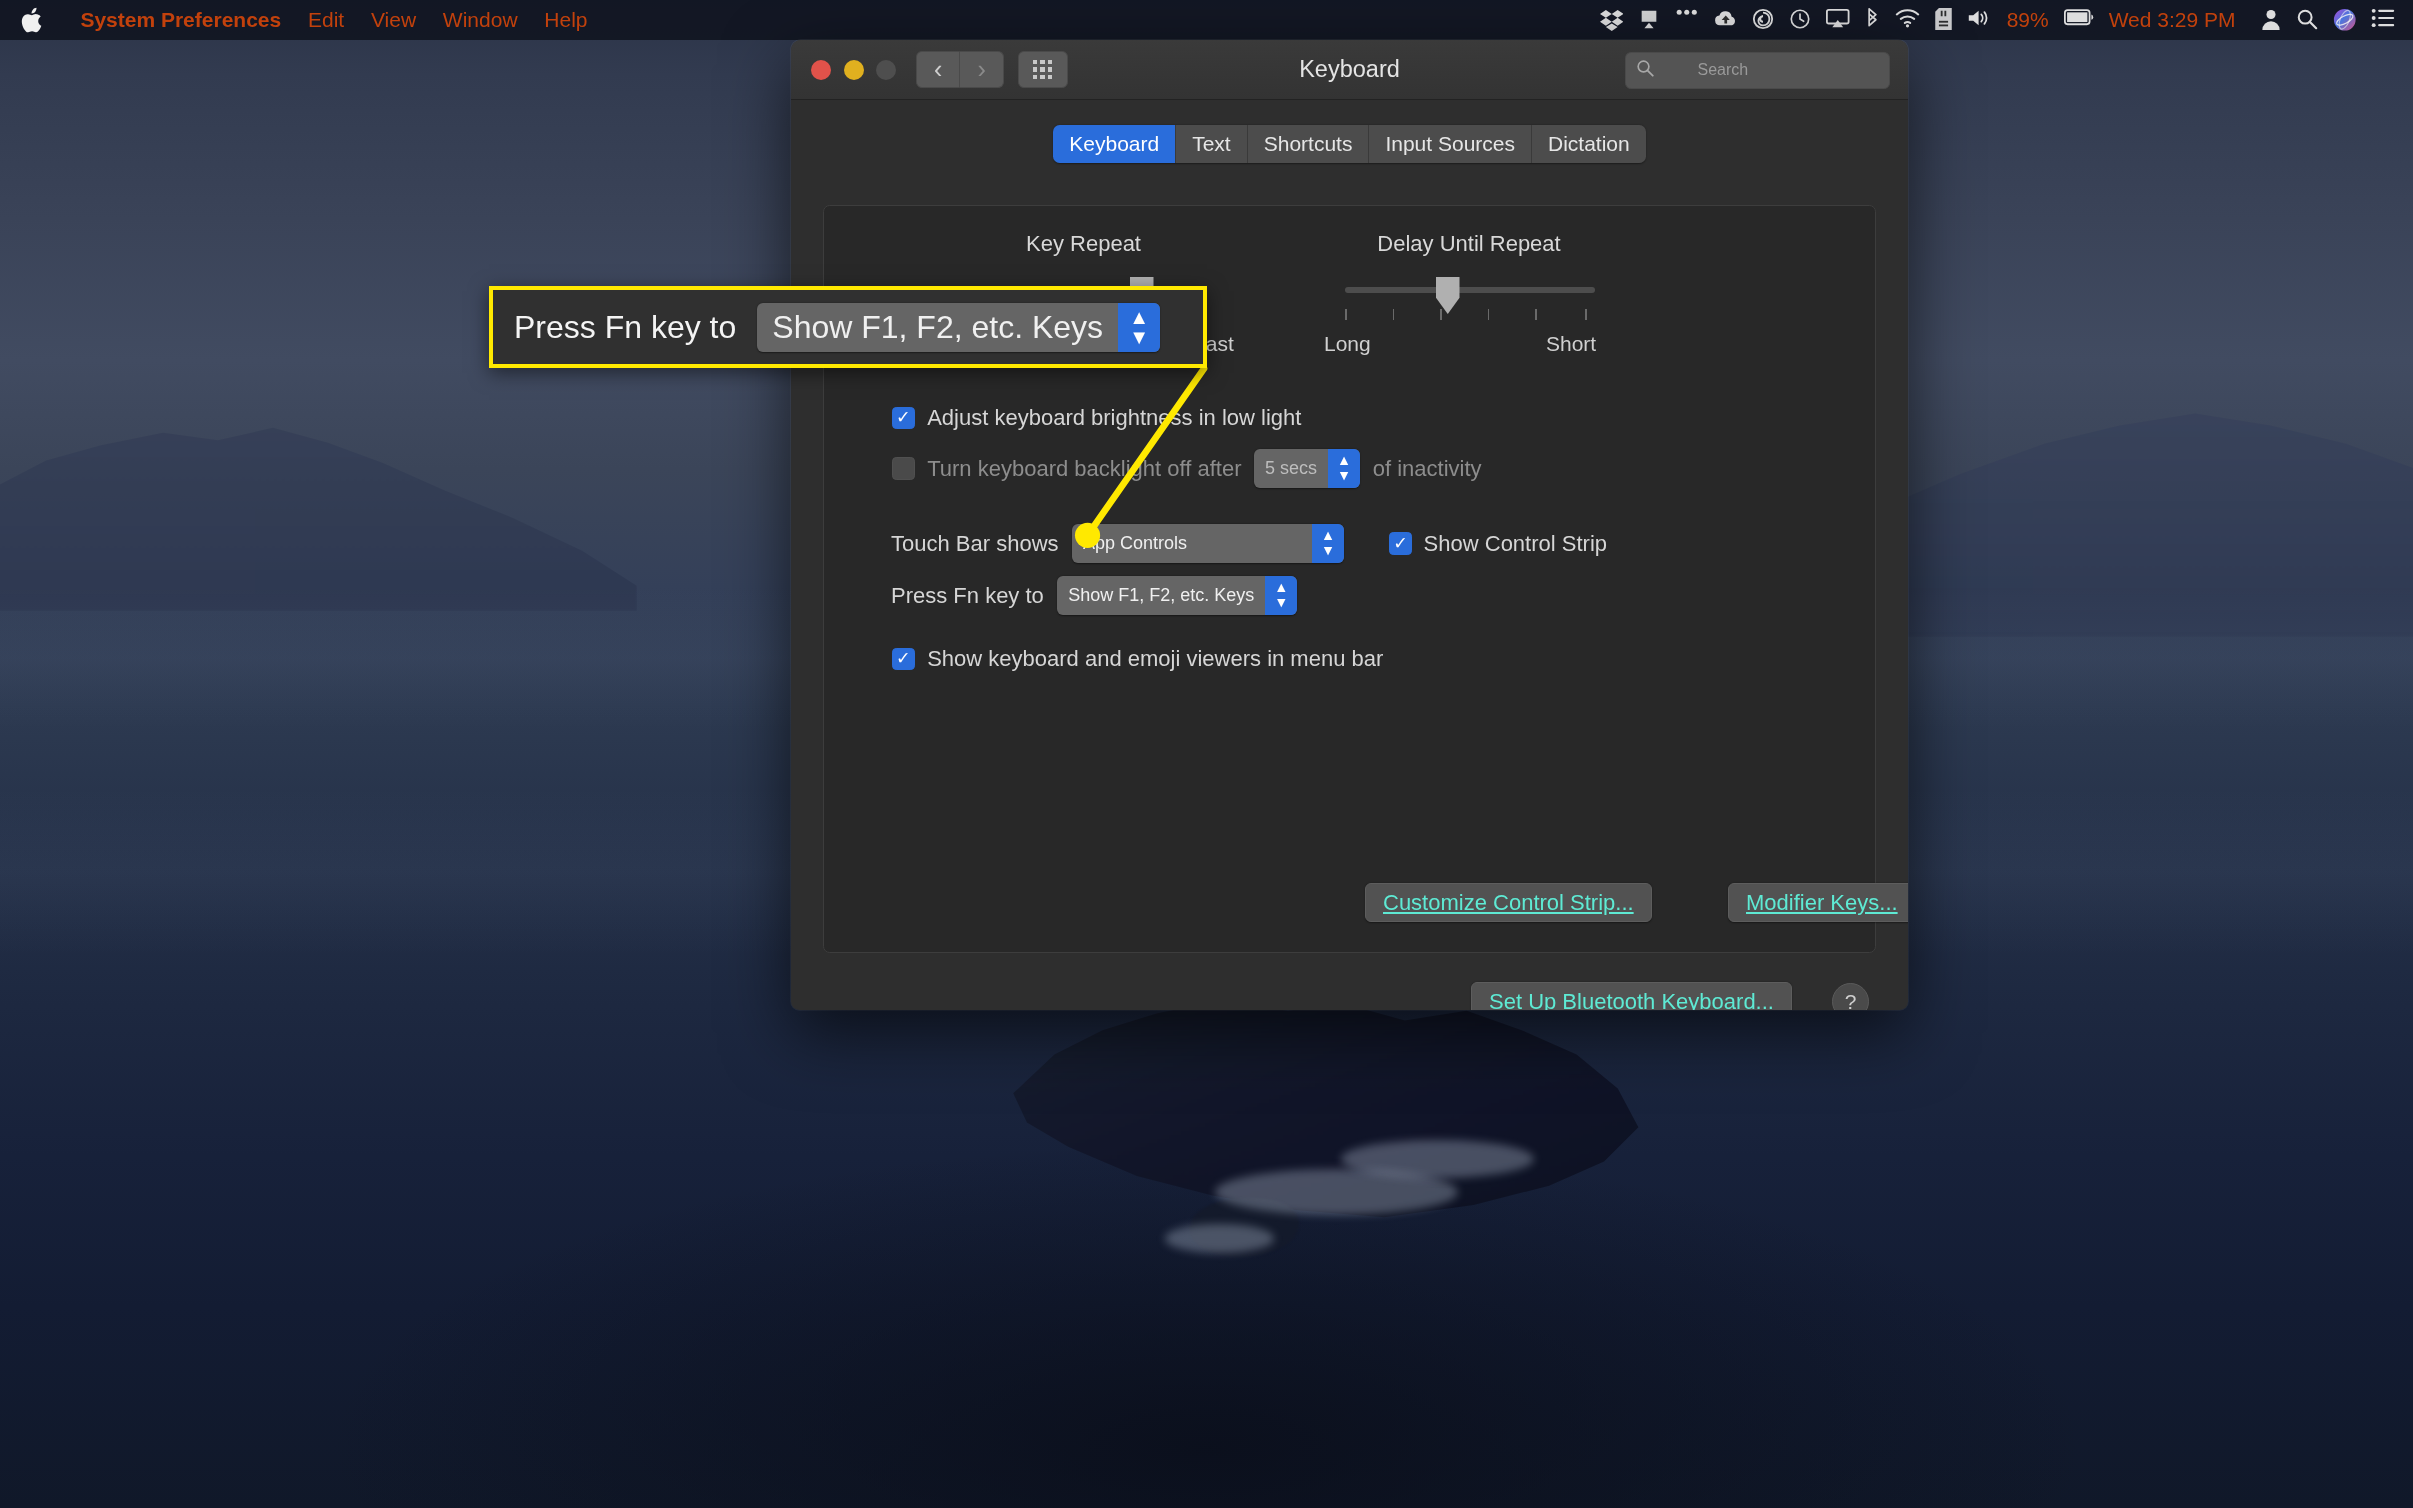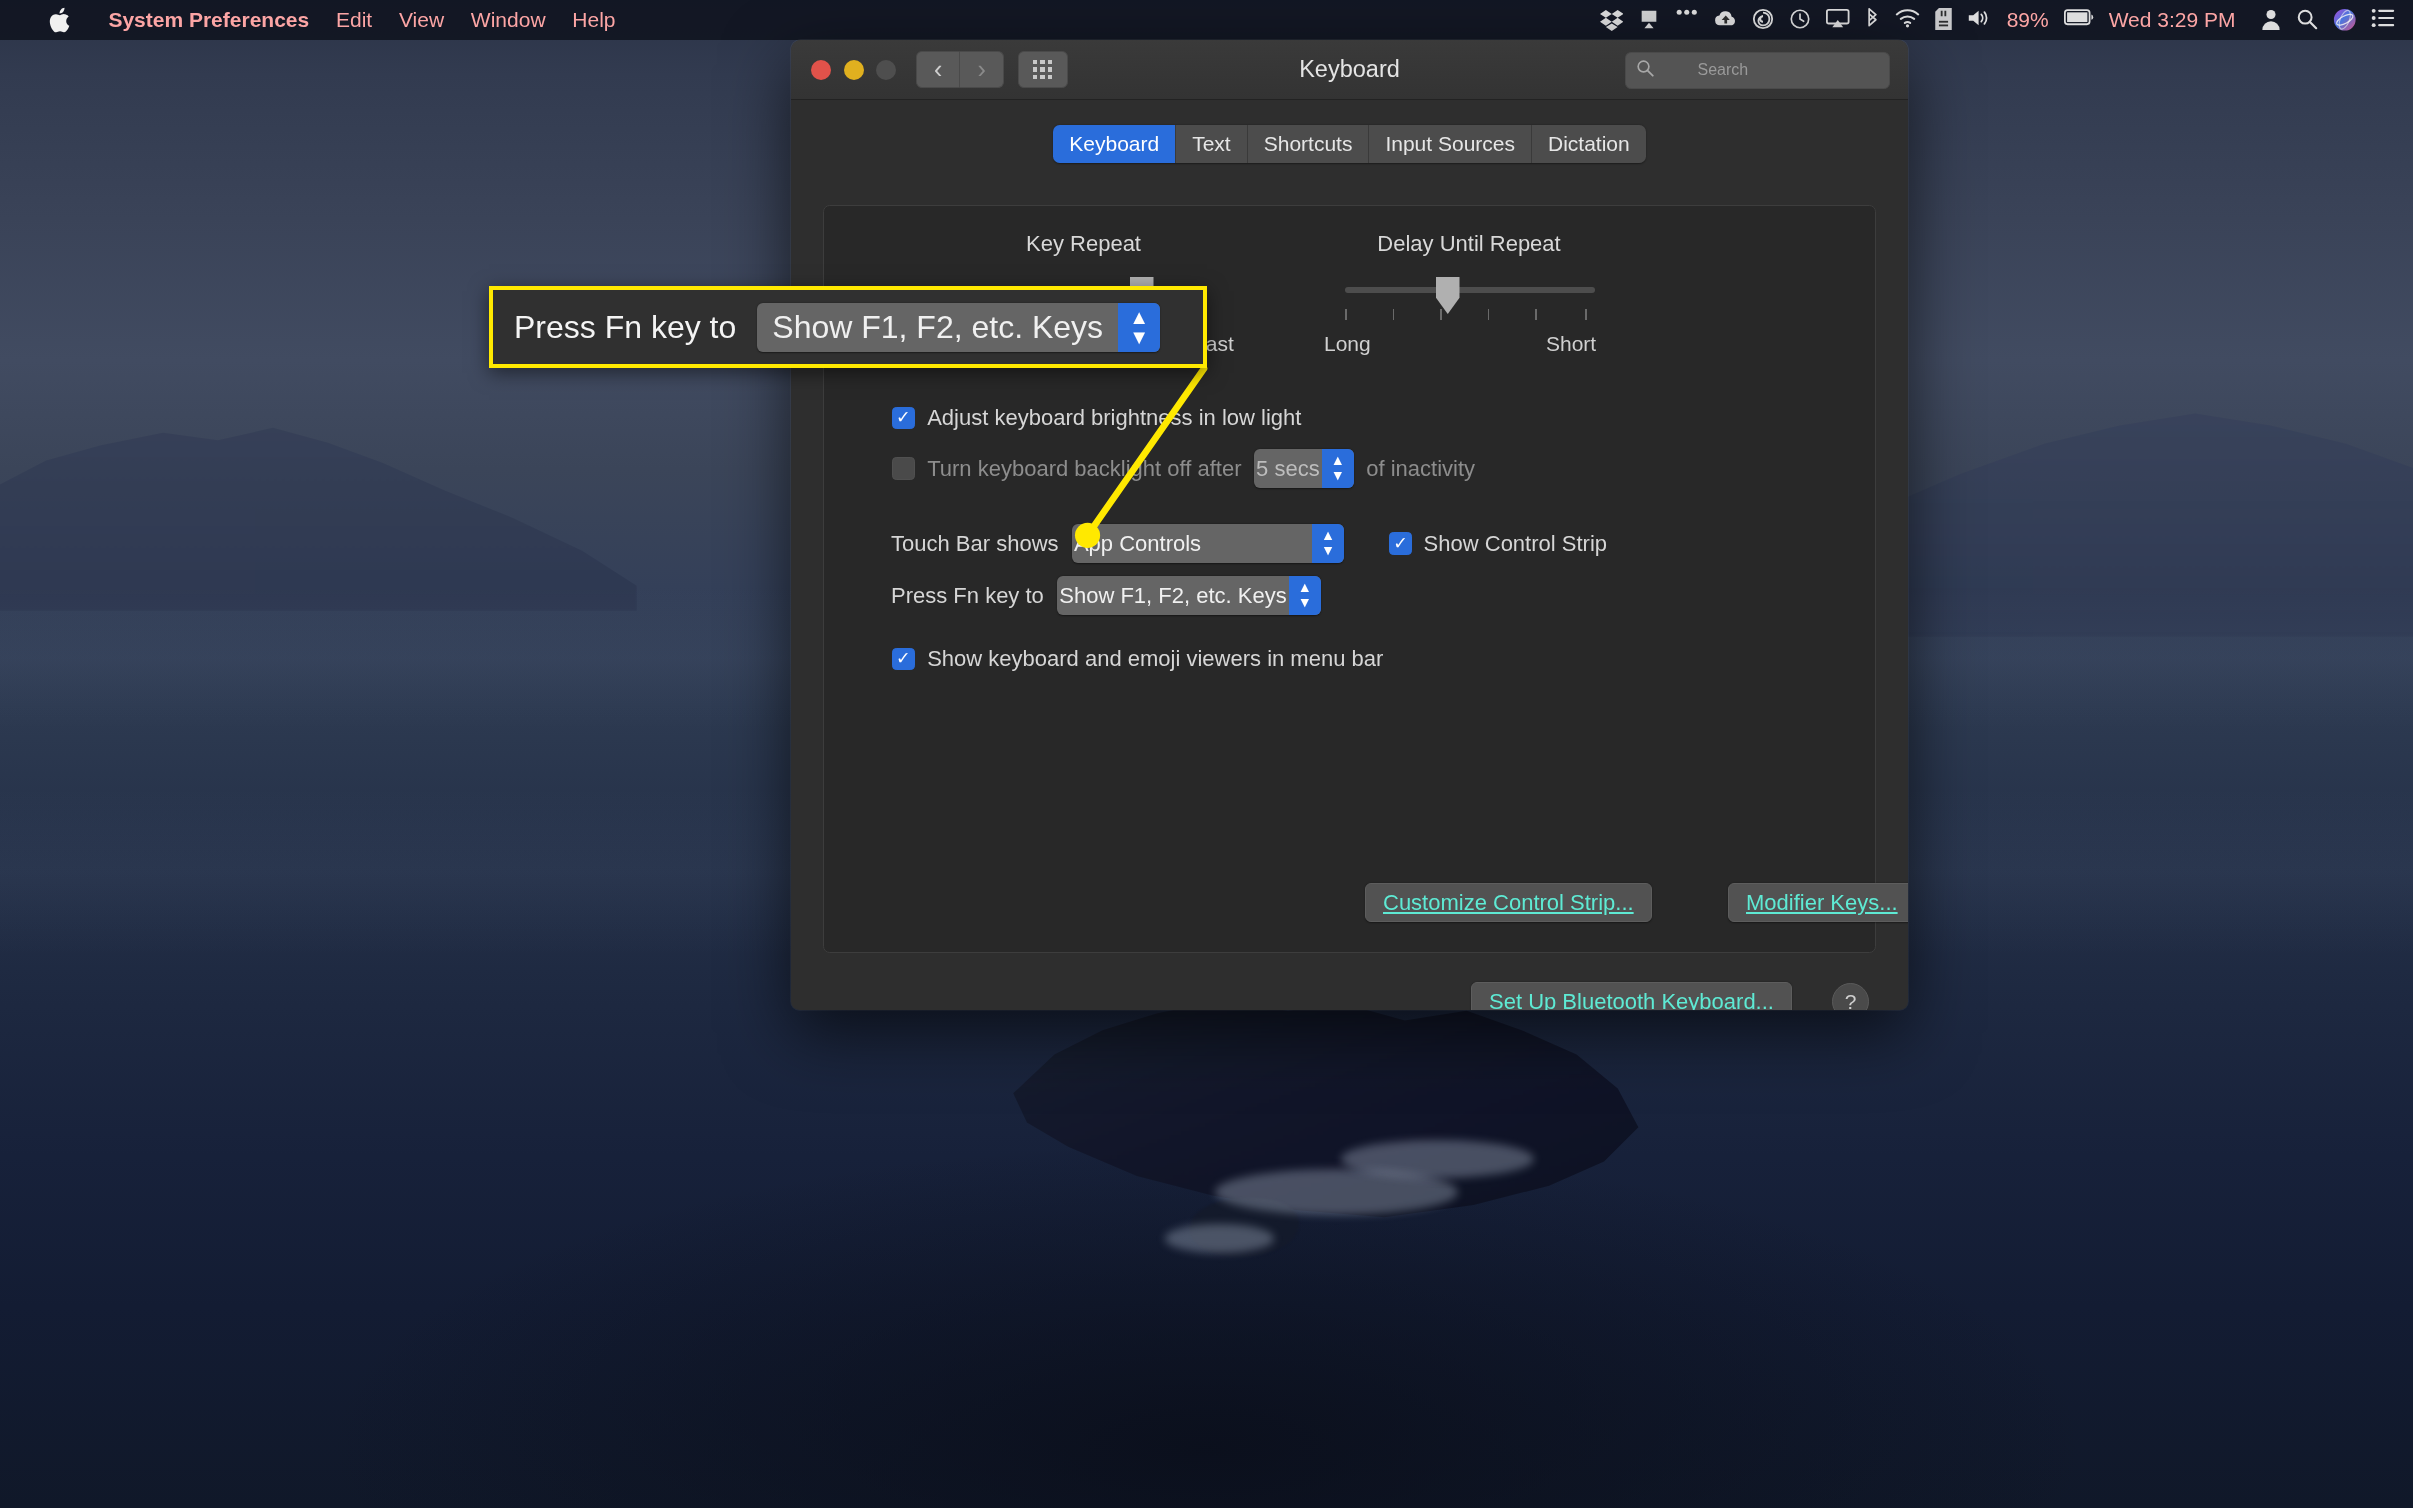--- a/index.html
+++ b/index.html
@@ -69,23 +69,22 @@
   .foam {
     position:absolute; background:rgba(205,218,238,0.30);
     border-radius:50%; filter:blur(4.2px);
   }
 
   
   #menubar {
     position:absolute; top:0; left:0; width:2413px; height:40px;
     background:rgba(13,17,28,0.82);
     display:flex; align-items:center;
-    color:#fca5a5; font-size:21px;
+    color:#c2410c; font-size:21px;
     z-index:50;
-    padding-left:28px;
   }
   #menubar-left { display:flex; align-items:center; padding-left:20px; }
   .apple-logo { width:25px; height:28.5px; margin-right:22px; display:block; }
   .menu-item { padding:0 13.4px; white-space:nowrap; }
   .menu-item.bold { font-weight:bold; }
   #menubar-right {
     margin-left:auto; display:flex; align-items:flex-start;
     padding-right:17px; gap:15px;
   }
   .tray-icon { display:flex; align-items:center; justify-content:center; opacity:0.95; }
@@ -189,21 +188,21 @@
   .cb.off { background:#4a4a4a; border:0.8px solid #505050; }
   .cbrow { position:absolute; display:flex; align-items:center; gap:12.6px; }
 
   
   .popup {
     display:inline-flex; align-items:center; height:39px;
     background:#656565; border-radius:5.9px; overflow:hidden;
     box-shadow:0 0.8px 1.7px rgba(0,0,0,0.45);
     vertical-align:middle;
   }
-  .popup .pv { padding:0 2px; color:#f0f0f0; font-size:22px; white-space:nowrap; }
+  .popup .pv { padding:0 11px; color:#f0f0f0; font-size:18px; white-space:nowrap; }
   .popup .stepper {
     width:32px; height:39px; background:#2a6ddb; flex:none;
     display:flex; flex-direction:column; align-items:center; justify-content:center;
     gap:3.4px; color:#fff; font-size:14.2px; line-height:0.8;
   }
   .popup.dim .pv { color:#bdbdbd; }
   .row-abs { position:absolute; display:flex; align-items:center; gap:13.4px; }
 
   
   .pbtn {

